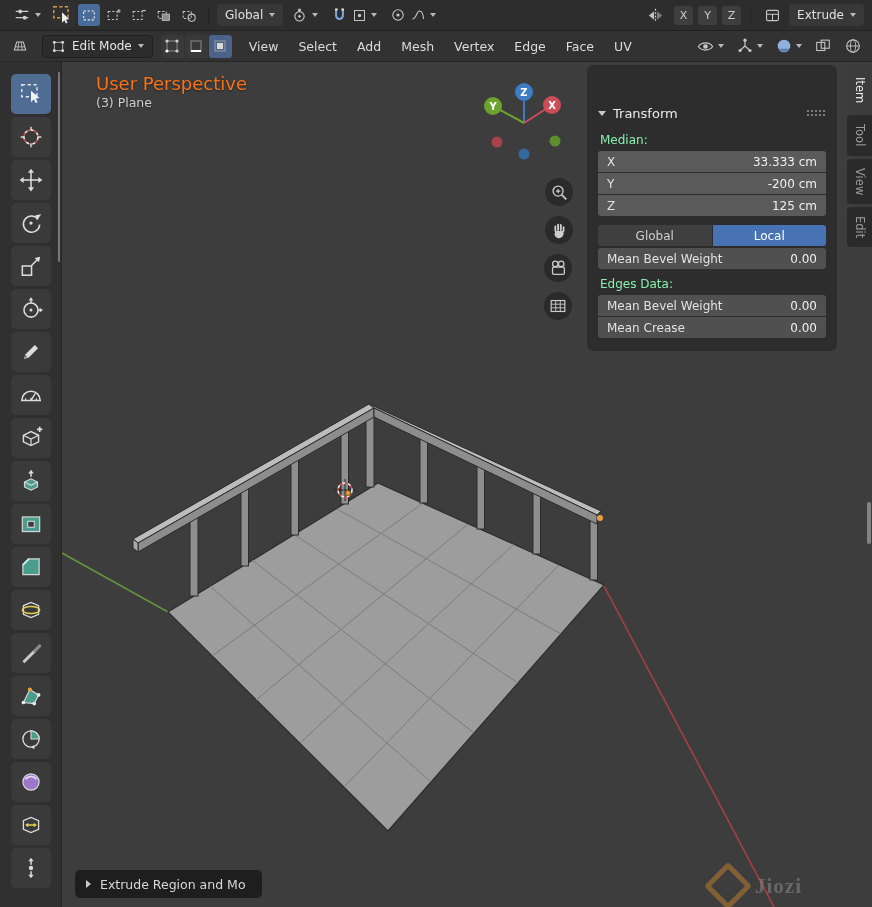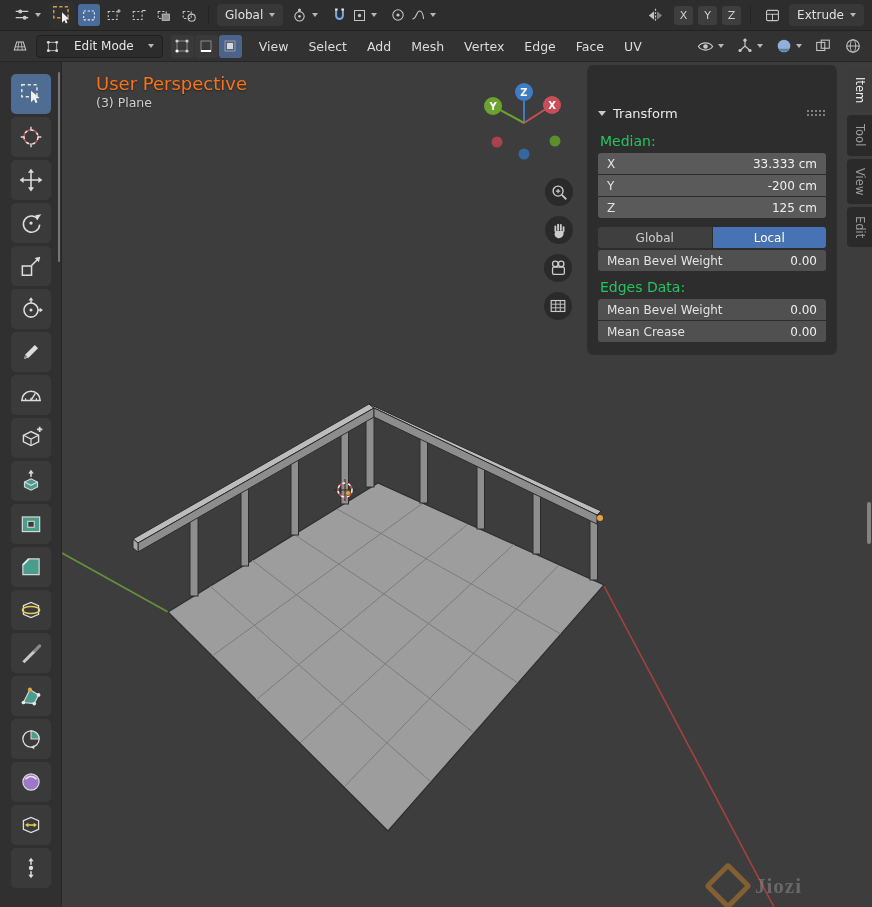--- a/index.html
+++ b/index.html
@@ -25,21 +25,21 @@
   .mode-ic{width:22px;height:22px;display:flex;align-items:center;justify-content:center;border-radius:3px;}
   .mode-ic.active{background:#4a6c9b;}
   .axis-btn{width:19px;height:19px;background:#3e3e3e;border-radius:3px;display:flex;align-items:center;justify-content:center;font-size:11px;color:#cfcfcf;margin:0 1px;}
   .activetool{width:26px;height:26px;display:flex;align-items:center;justify-content:center;border-radius:4px;background:#303030;}
 
   
   .vheader{
     position:absolute;left:0;top:31px;right:0;height:31px;background:#323232;
     border-bottom:1px solid #262626;display:flex;align-items:center;padding:0 6px;box-sizing:border-box;z-index:29;gap:2px;
   }
-  .mode-drop{background:#2c2c2c;border:1px solid #1f1f1f;height:23px;display:flex;align-items:center;gap:14px;padding:0 8px;border-radius:4px;color:#e4e4e4;}
+  .mode-drop{background:#2c2c2c;border:1px solid #1f1f1f;height:23px;display:flex;align-items:center;gap:6px;padding:0 8px;border-radius:4px;color:#e4e4e4;margin-left:6px;}
   .selmode{display:flex;gap:1px;margin:0 6px;}
   .selmode button{width:23px;height:23px;display:flex;align-items:center;justify-content:center;background:#393939;border-radius:3px;}
   .selmode button.active{background:#4b628a;}
   .menu-item{padding:4px 9px;border-radius:4px;color:#dcdcdc;font-size:12.5px;}
   .hdr-right{margin-left:auto;display:flex;align-items:center;gap:4px;}
   .hdr-ic{height:24px;display:flex;align-items:center;gap:3px;padding:0 4px;border-radius:4px;}
 
   
   .main{position:absolute;left:0;top:62px;right:0;bottom:0;}
   .toolshelf{
@@ -69,21 +69,21 @@
 
   
   .npanel{
     position:absolute;right:36px;top:4px;width:248px;box-sizing:border-box;background:rgba(44,44,44,.97);
     border-radius:5px;padding:7px 10px 12px 10px;z-index:20;box-shadow:0 0 0 1px rgba(0,0,0,.25);
   }
   .panel-head{display:flex;align-items:center;gap:7px;height:24px;margin-top:28px;}
   .tri-down{width:0;height:0;border-left:4px solid transparent;border-right:4px solid transparent;border-top:5px solid #c9c9c9;}
   .panel-title{font-size:13px;color:#eaeaea;flex:1;}
   .grip{width:20px;height:9px;background-image:radial-gradient(#808080 1px,transparent 1.2px);background-size:4px 4px;}
-  .sec-label{margin:8px 2px 4px 2px;color:#22c55e;font-size:14px;}
+  .sec-label{margin:8px 2px 4px 2px;color:#86efac;font-size:12px;}
   .val-row{height:21px;background:#5a5a5a;display:flex;align-items:center;justify-content:space-between;padding:0 9px;margin-bottom:1px;color:#f0f0f0;}
   .val-row.first{border-radius:3px 3px 0 0;}
   .val-row.last{border-radius:0 0 3px 3px;margin-bottom:0;}
   .val-row.single{border-radius:3px;}
   .val-row.data{background:#505050;}
   .val-row .lab{color:#e2e2e2;}
   .seg-row{display:flex;height:21px;margin:9px 0 2px 0;gap:1px;}
   .seg{flex:1;display:flex;align-items:center;justify-content:center;background:#3f3f3f;color:#cfcfcf;}
   .seg:first-child{border-radius:3px 0 0 3px;}
   .seg:last-child{border-radius:0 3px 3px 0;}
@@ -577,20 +577,24 @@
     </aside>
 
     <div class="tabs">
       <button class="tab active">Item</button>
       <button class="tab">Tool</button>
       <button class="tab">View</button>
       <button class="tab">Edit</button>
     </div>
     <div class="vp-scroll"></div>
 
+    <button class="op-panel">
+      <span class="tri-right"></span>
+      <span>Extrude Region and Mo</span>
+    </button>
 
     <div class="watermark">
       <div class="wm-diamond"></div>
       <span class="wm-text">Jiozi</span>
     </div>
 
   </div>
 </div>
 
 </body></html>

